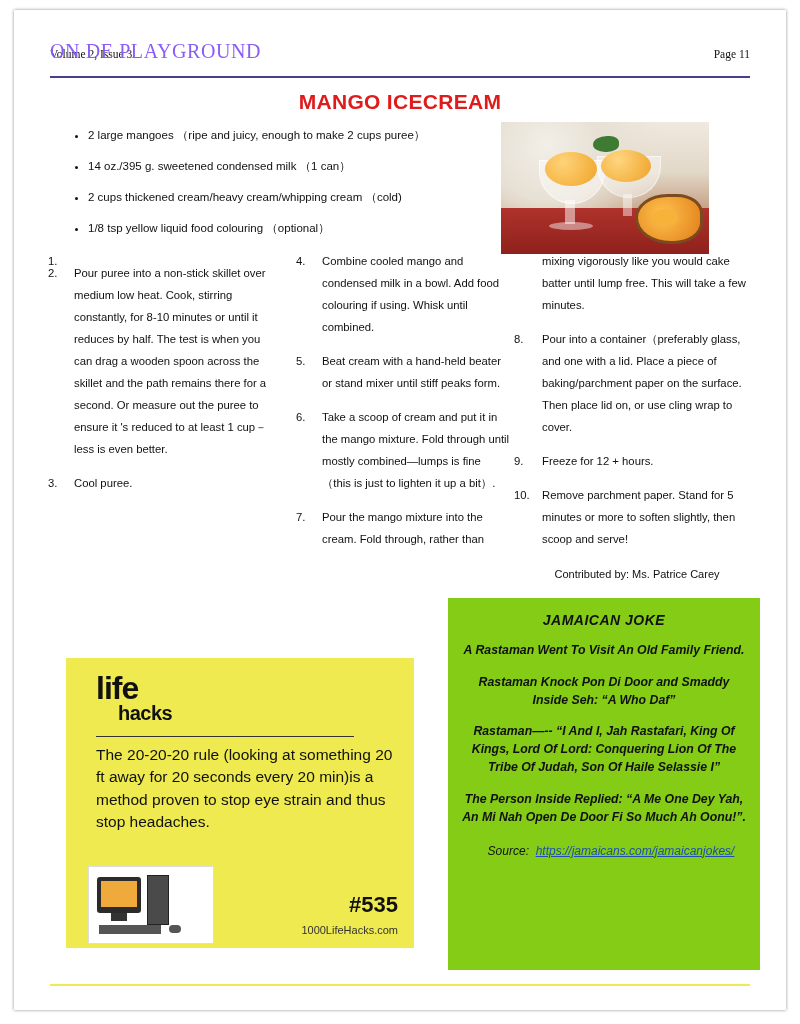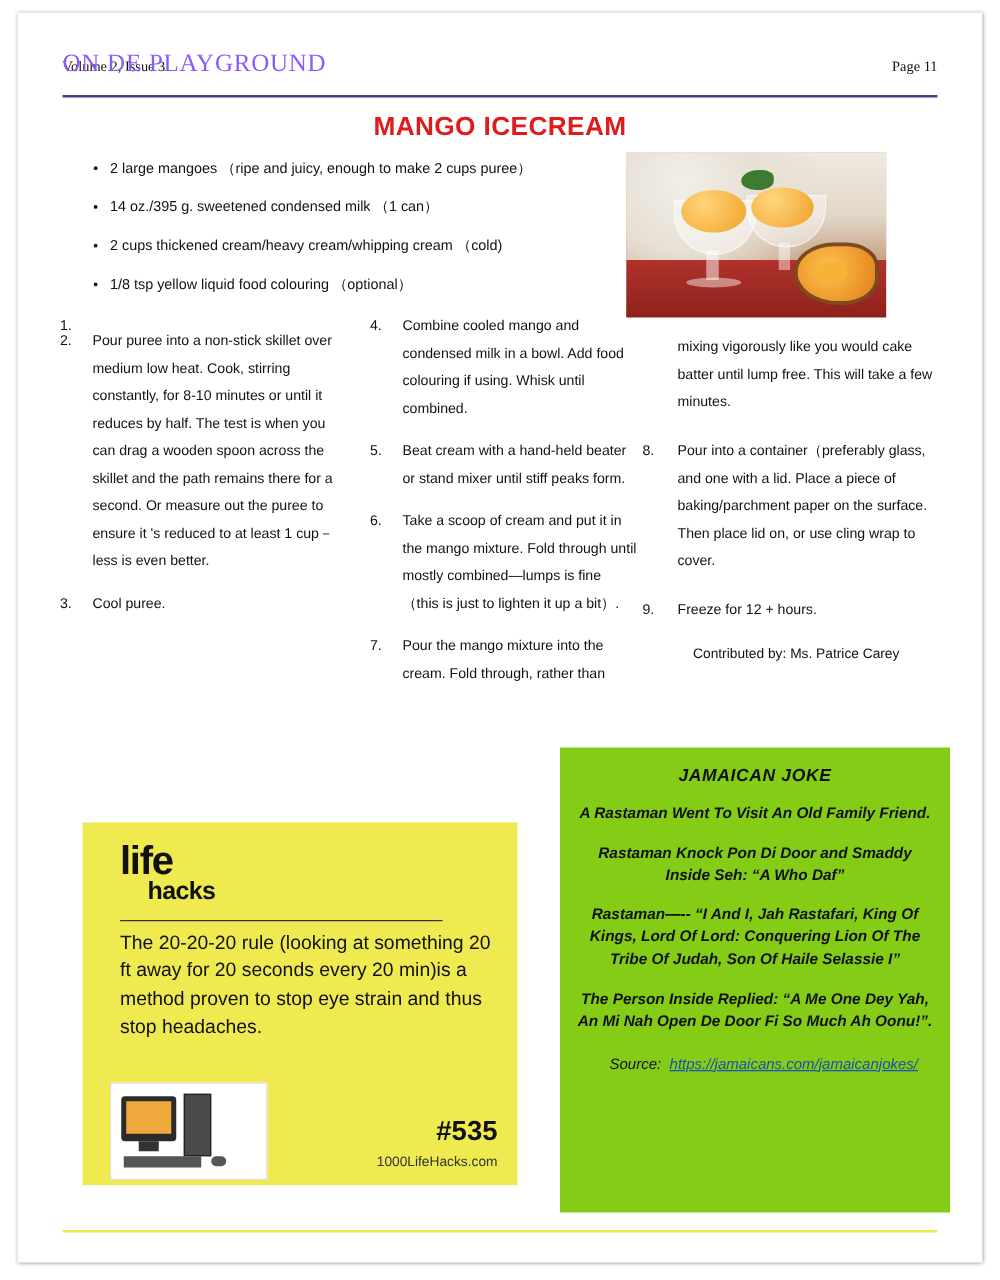--- a/index.html
+++ b/index.html
@@ -246,21 +246,21 @@
     padding-left: 26px;
     margin-bottom: 12px;
     line-height: 1.95;
   }
   .step .num {
     position: absolute;
     left: 0;
     top: 0;
   }
   .col3 .step .num { left: 0; }
-  .col3 .step { padding-left: 28px; margin-top: 17px; }
+  .col3 .step { padding-left: 28px; }
 
   .contrib {
     position: absolute;
     left: 466px;
     top: 296px;
     width: 246px;
     text-align: center;
     font-family: "Liberation Sans", sans-serif;
     font-size: 11px;
     color: #111;
@@ -520,20 +520,24 @@
           <span class="num"></span>
           <span>mixing vigorously like you would cake batter until lump free. This will take a few minutes.</span>
         </div>
         <div class="step">
           <span class="num">8.</span>
           <span>Pour into a container（preferably glass, and one with a lid. Place a piece of baking/parchment paper on the surface. Then place lid on, or use cling wrap to cover.</span>
         </div>
         <div class="step">
           <span class="num">9.</span>
           <span>Freeze for 12 + hours.</span>
+        </div>
+        <div class="step">
+          <span class="num">10.</span>
+          <span>Remove parchment paper.  Stand for 5 minutes or more to soften slightly, then scoop and serve!</span>
         </div>
         <div class="contrib" style="position:relative; left:0; top:6px;">Contributed by:   Ms. Patrice Carey</div>
       </div>
     </div>
 
     <div class="lifehacks">
       <div class="lh-logo">
         <div class="life">life</div>
         <div class="hacks">hacks</div>
       </div>

